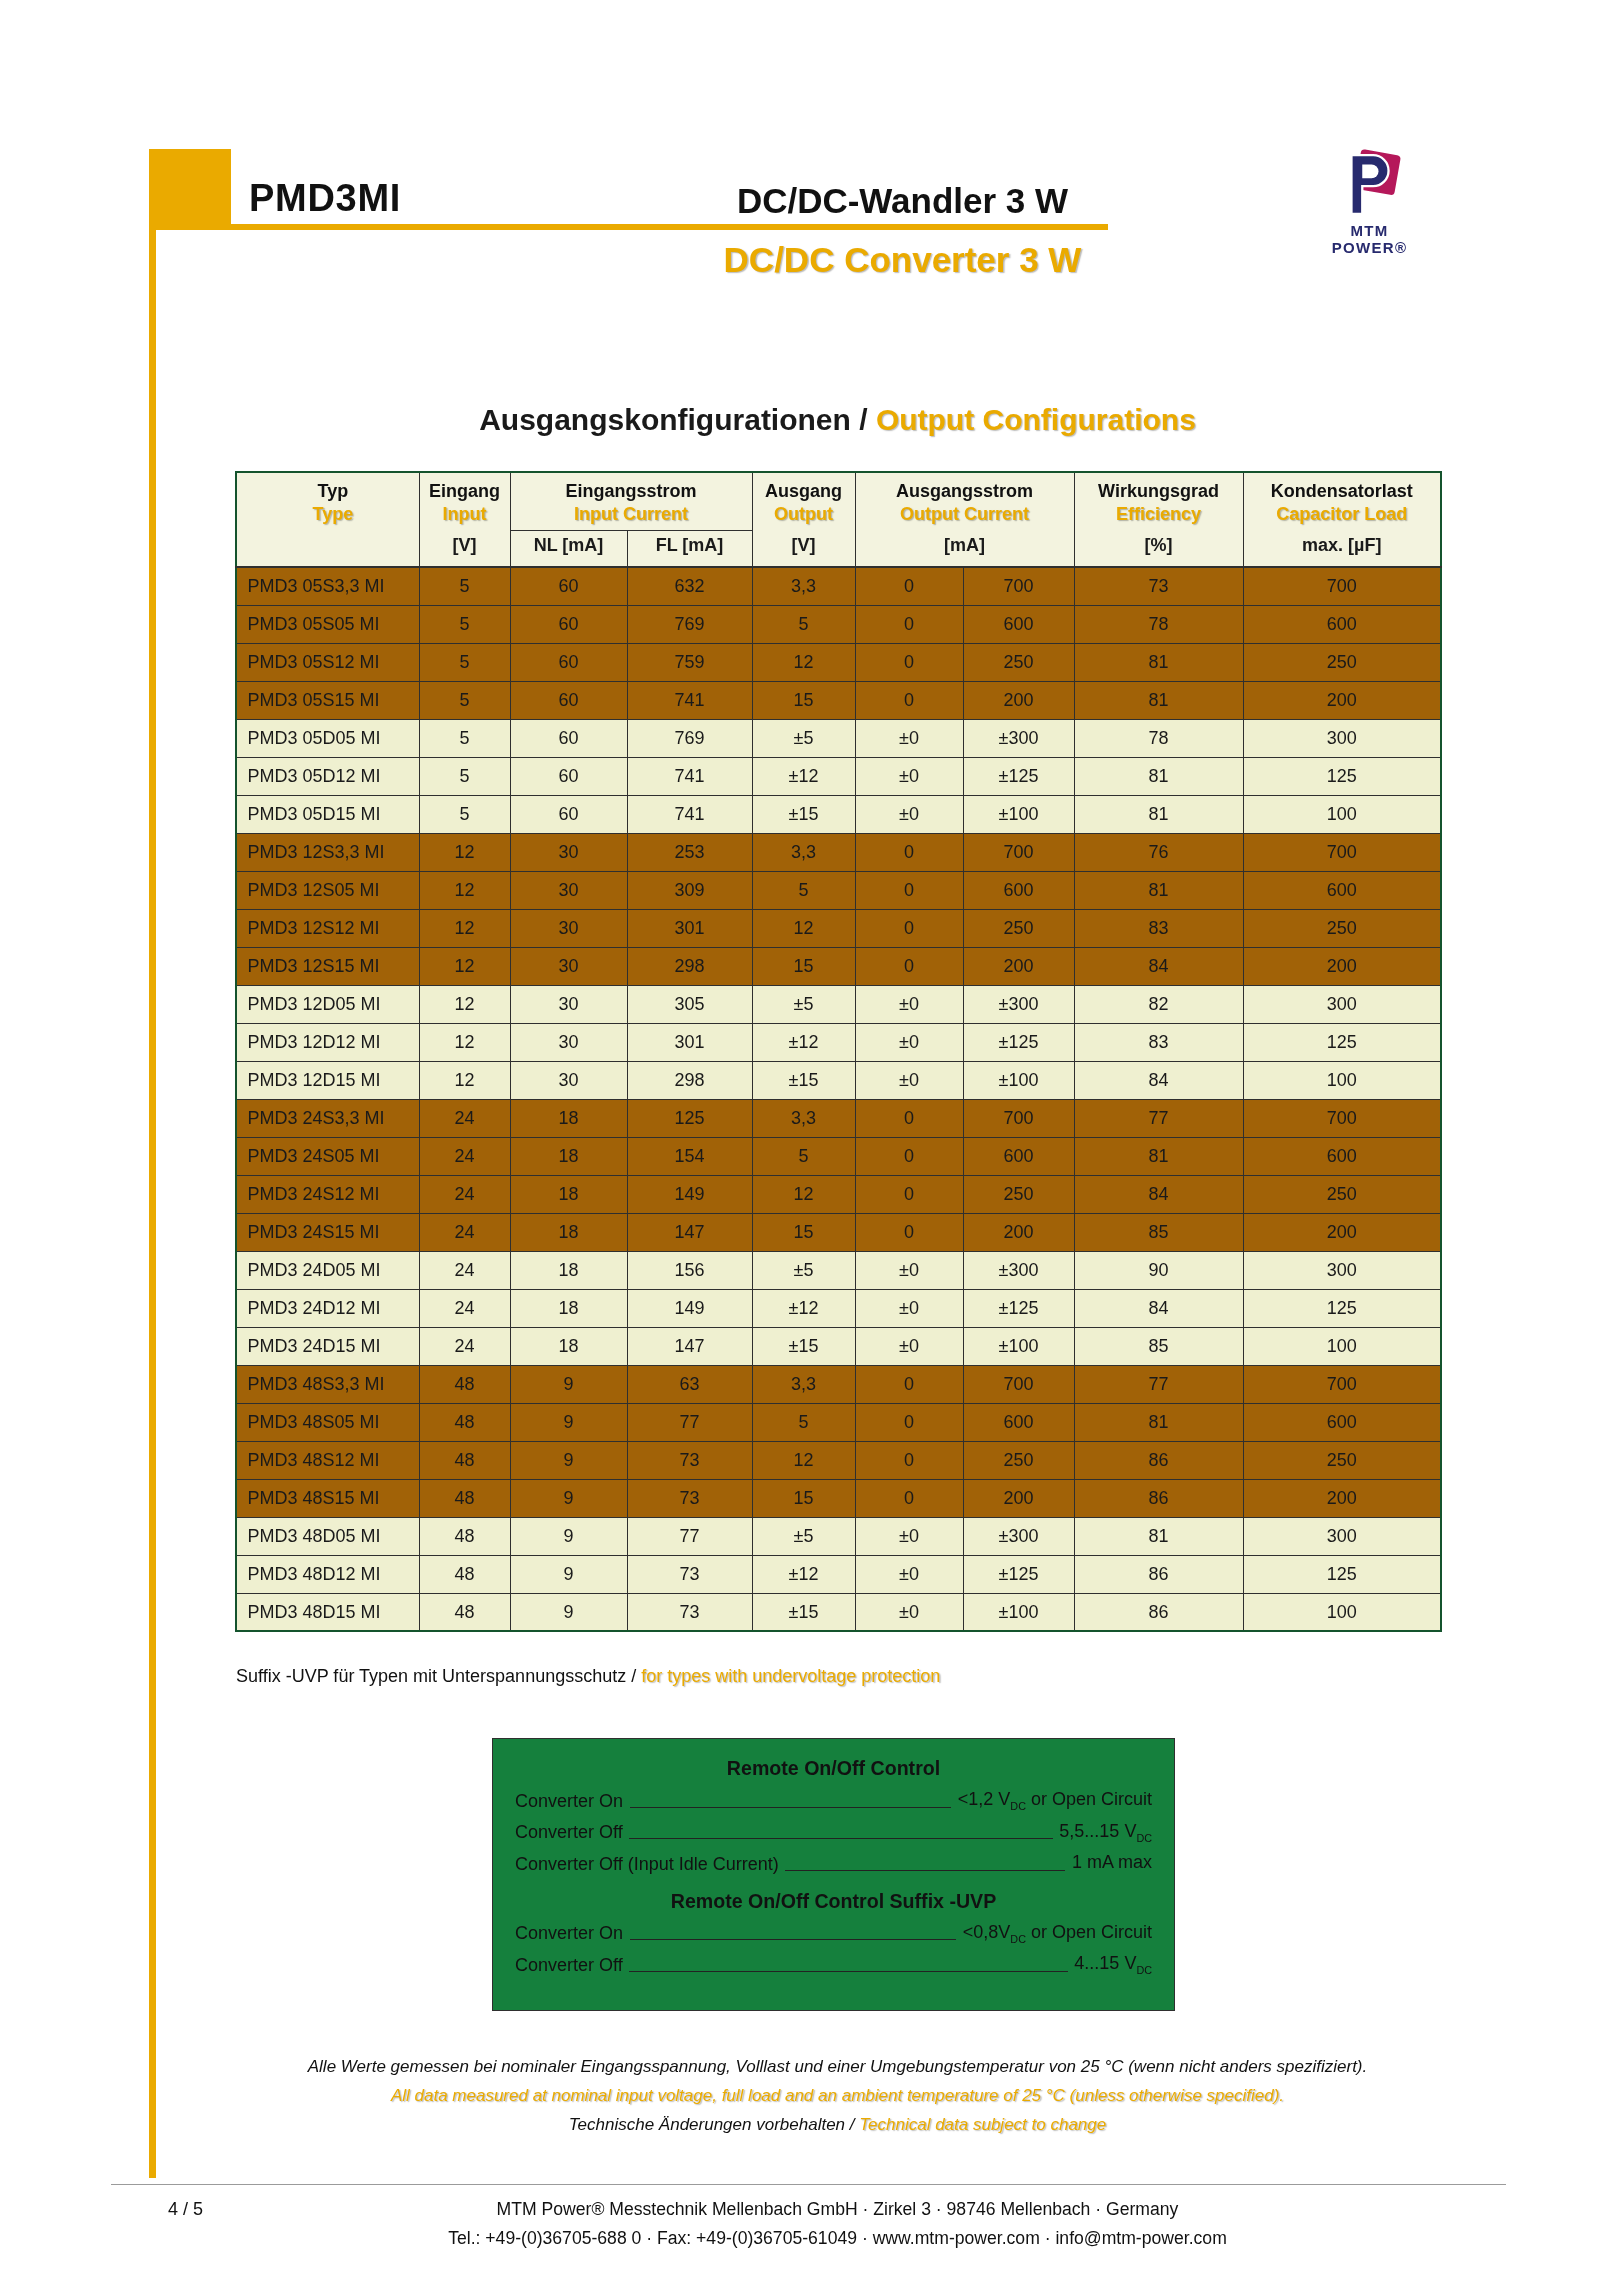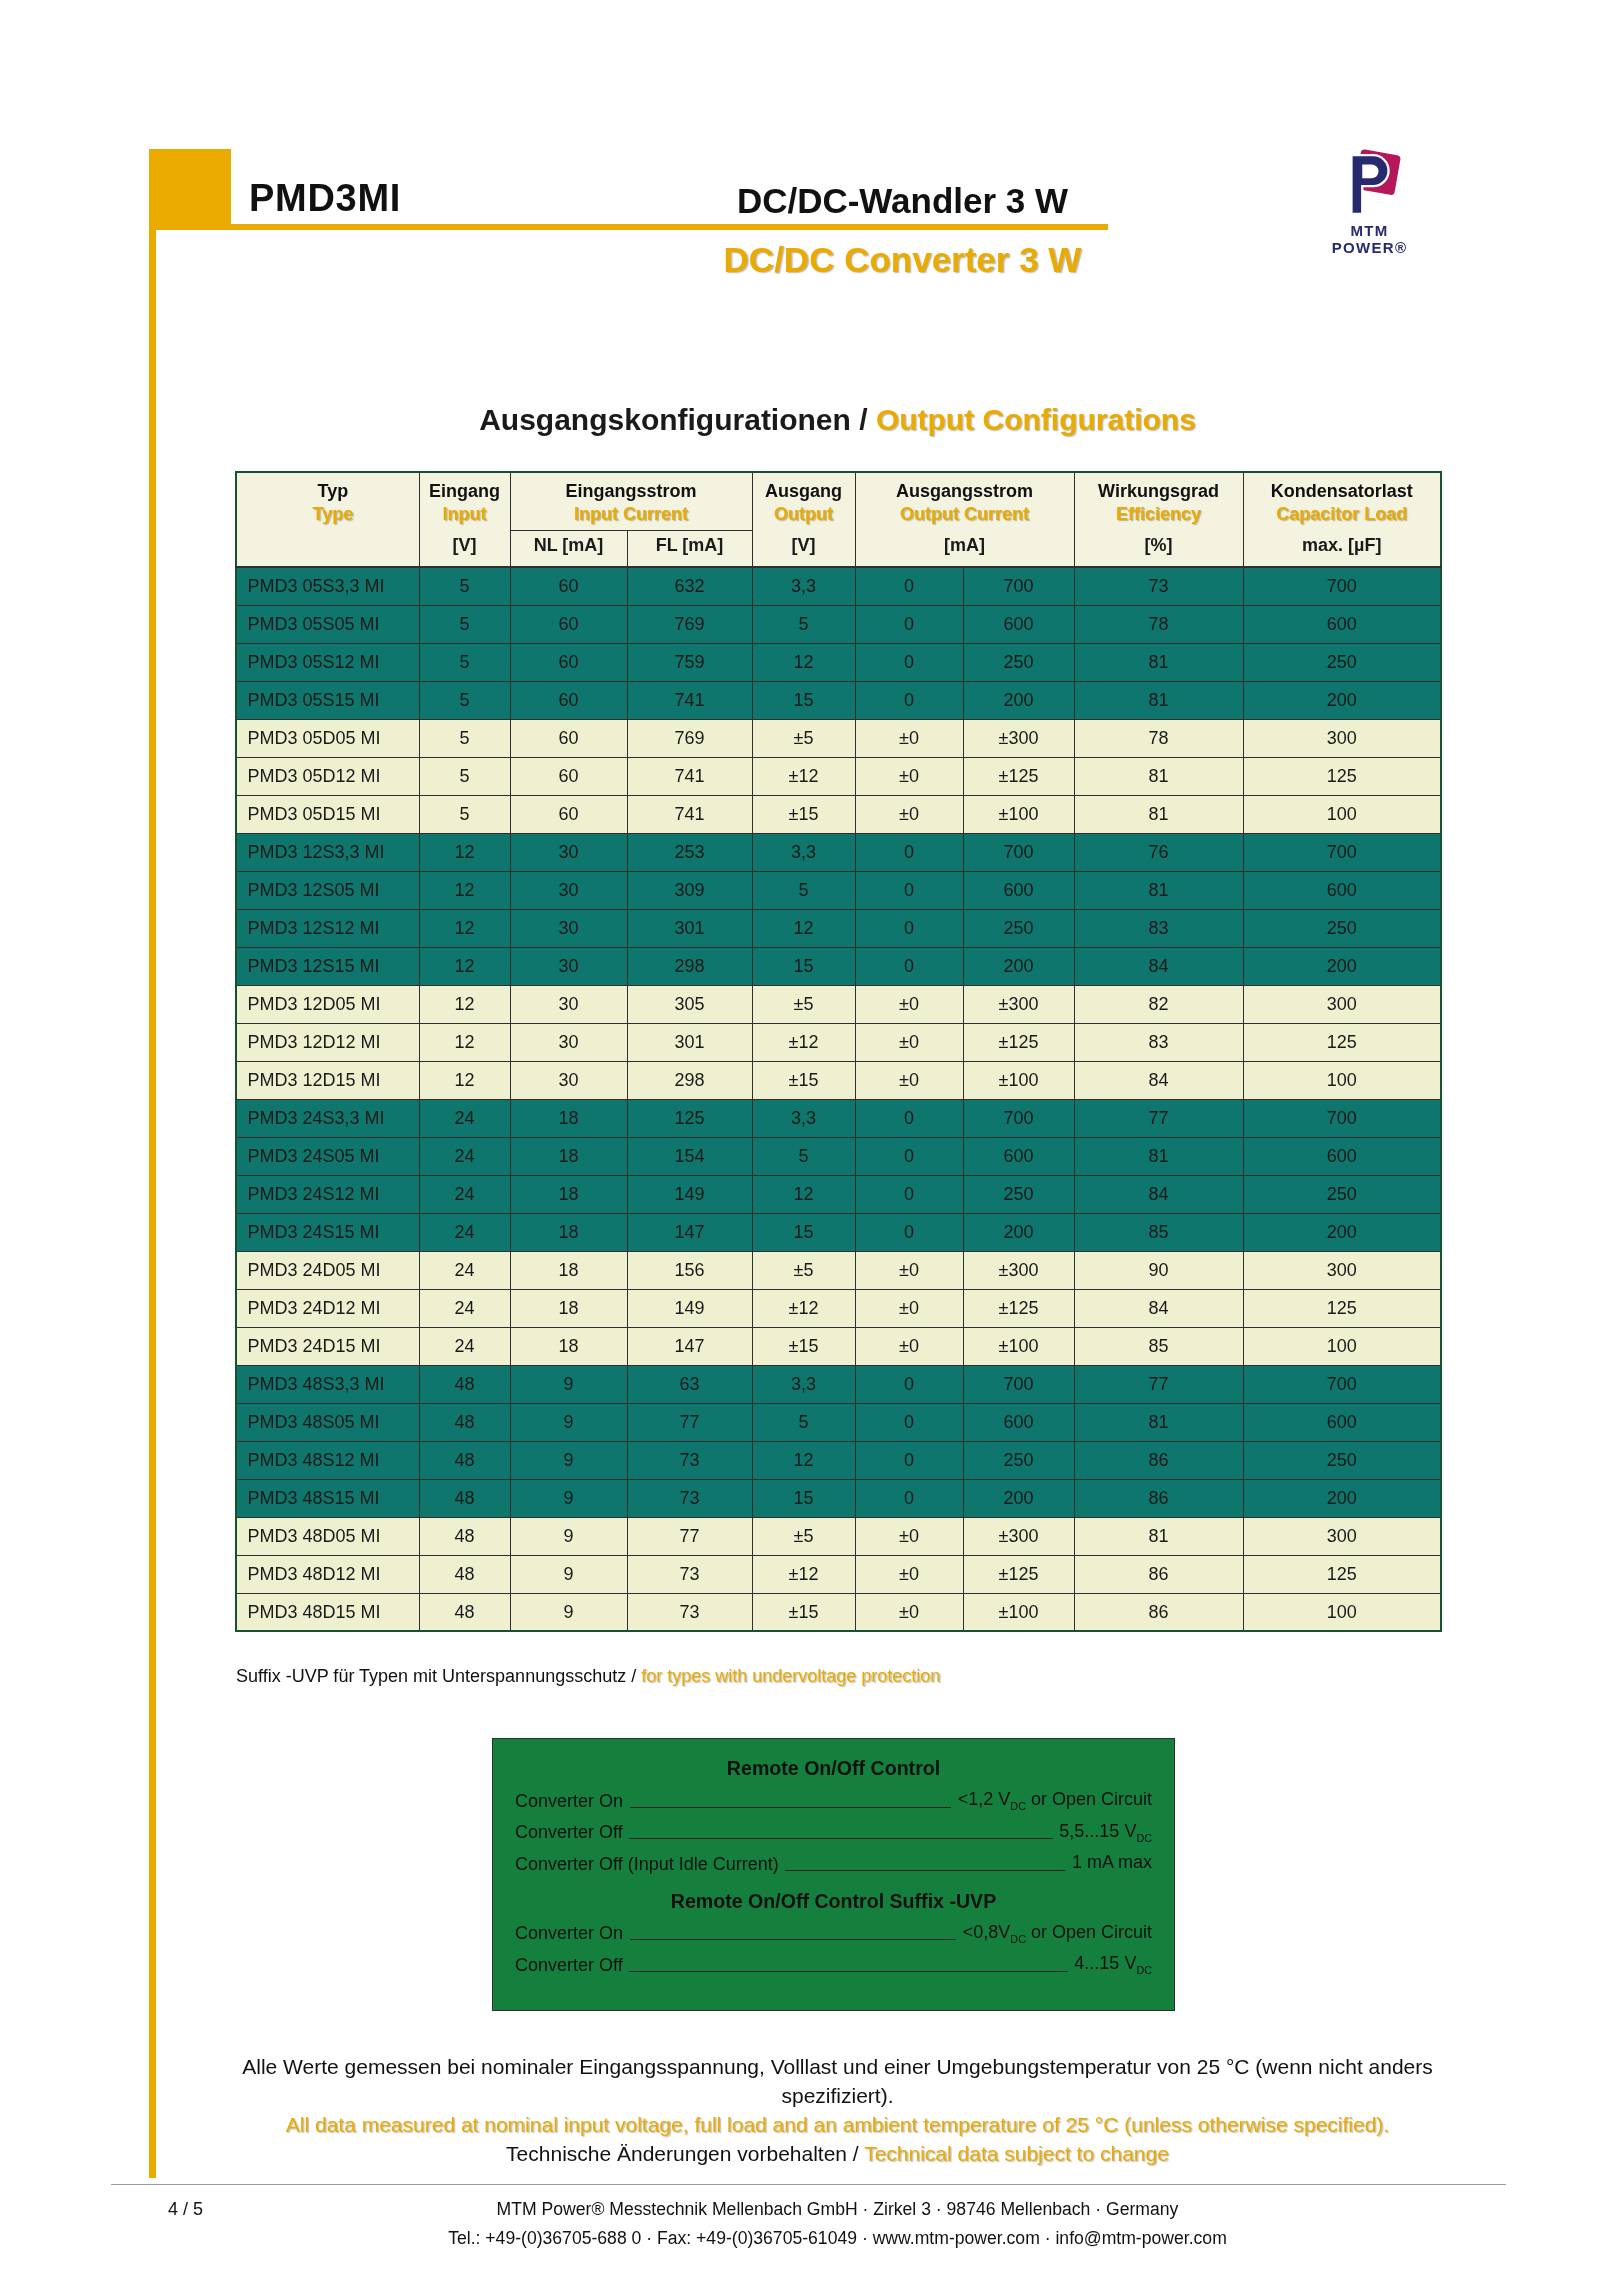--- a/index.html
+++ b/index.html
@@ -40,38 +40,38 @@
   table.cfg { border-collapse:collapse; table-layout:fixed; width:1205px; border:2px solid #14532d; }
   .cfg th, .cfg td { border-left:1.3px solid #2f2f2f; border-right:1.3px solid #2f2f2f; }
   .cfg thead { background:#F3F3DF; border-bottom:2px solid #2f2f2f; }
   .cfg tr.h1 th { vertical-align:top; text-align:center; padding-top:6.5px; }
   .cfg tr.h2 th { font-size:18px; font-weight:bold; vertical-align:middle; padding:3.9px 0 10.4px; border-bottom:2px solid #2f2f2f; text-align:center; }
   .cfg th.grp-line { border-bottom:1.3px solid #2f2f2f; padding-bottom:5.2px; }
   .cfg th.typ, .cfg td.typ { text-align:left; padding-left:10.4px; }
   .hdr-de { font-weight:bold; font-size:18px; color:#111; line-height:22px; }
   .hdr-en { font-weight:bold; font-size:18px; line-height:22px; margin-top:1.3px; }
   .cfg td { border-top:1.3px solid #2f2f2f; border-bottom:1.3px solid #2f2f2f; height:38px; text-align:center; font-size:18px; color:#1a1a1a; }
-  .cfg tbody tr { background:#0f766e; }
+  .cfg tbody tr { background:#a16207; }
   .cfg tbody tr.hl { background:#EFF0D0; }
 
   
   .suffix-note { position:absolute; left:236px; top:1666px; font-size:18px; color:#111; }
 
   
   .remote-box { position:absolute; left:492px; top:1738px; width:683px; border:1.3px solid #2f2f2f; background:#15803d; padding:18px 22px 34px; }
   .rb-title { text-align:center; font-size:19.6px; font-weight:bold; color:#111; }
   .rb-title.second { margin-top:15px; }
   .rb-row { display:flex; align-items:flex-end; margin-top:9px; font-size:18px; color:#111; }
   .rb-label { white-space:nowrap; }
   .rb-leader { flex:1 1 auto; border-bottom:1.3px solid #222; margin:0 6.5px 3.9px; min-width:26px; }
   .rb-value { white-space:nowrap; }
   .rb-value sub { font-size:0.6em; }
 
   
-  .notes { position:absolute; left:235px; top:2052px; width:1205px; text-align:center; font-size:21px; line-height:29px; color:#111; }
+  .notes { position:absolute; left:235px; top:2052px; width:1205px; text-align:center; font-size:17px; line-height:29px; color:#111;font-style:italic; }
 
   
   .footer-divider { position:absolute; left:111px; top:2184px; width:1395px; height:1.3px; background:#9b9b9b; }
   .page-number { position:absolute; left:168px; top:2199px; font-size:18px; color:#111; }
   .footer-text { position:absolute; left:235px; top:2195px; width:1205px; text-align:center; font-size:17.6px; line-height:29px; color:#111; }
 </style>
 </head>
 <body>
 
 <div class="page">

